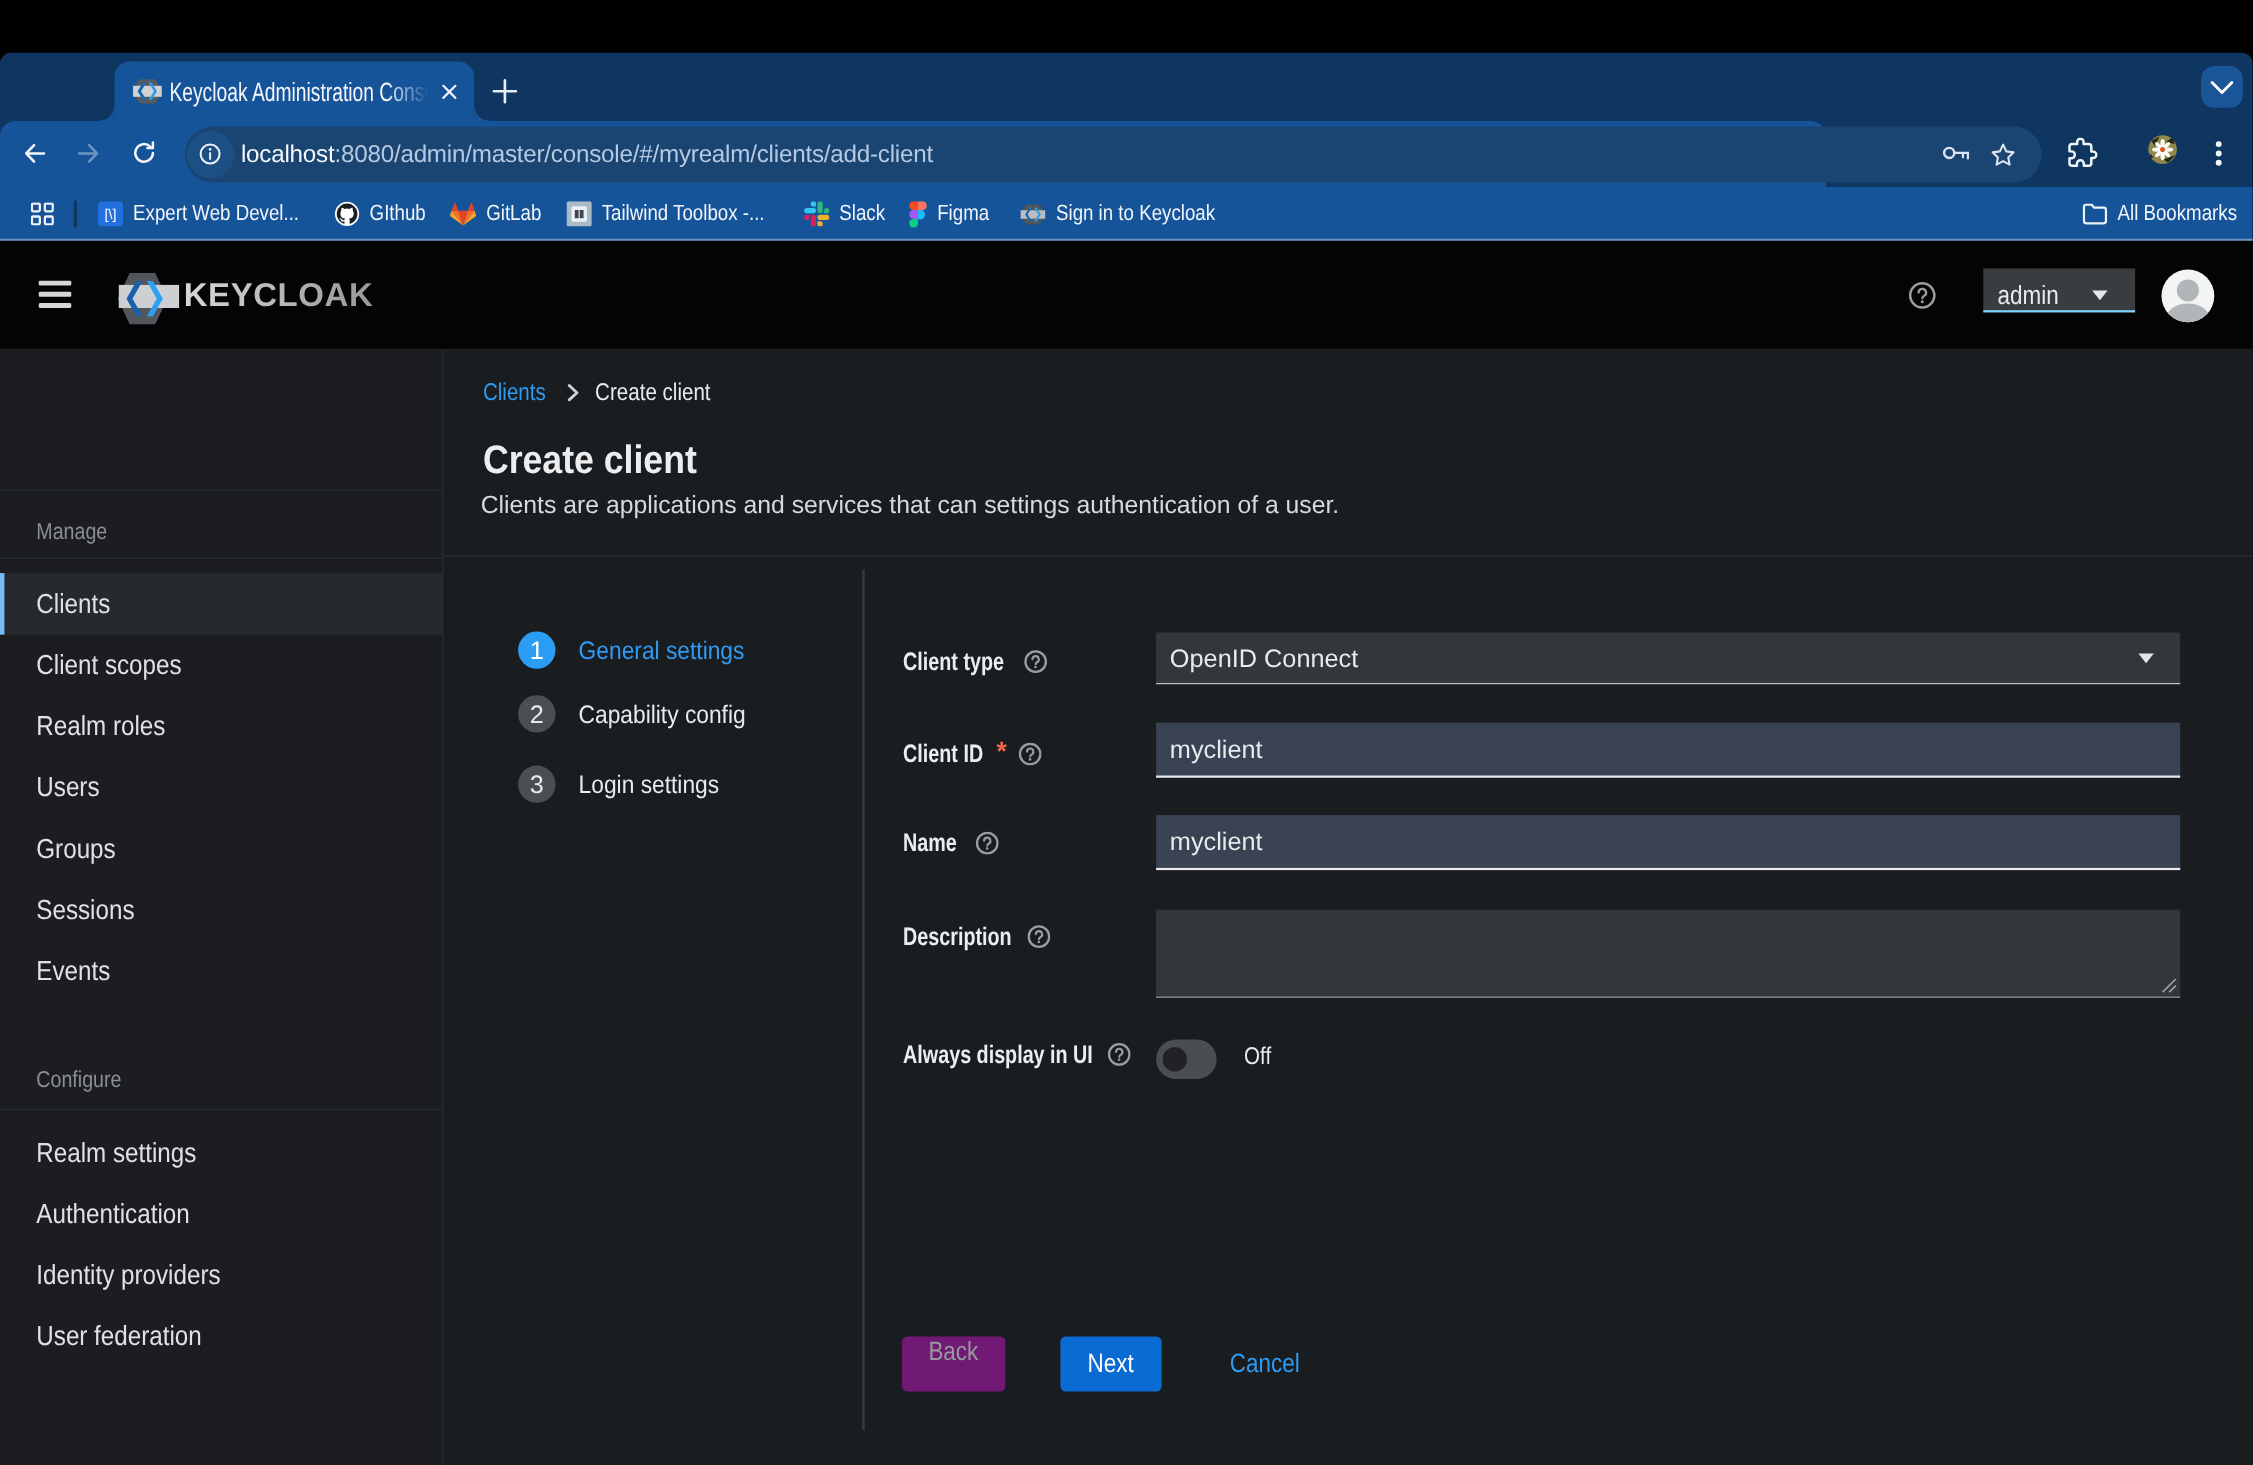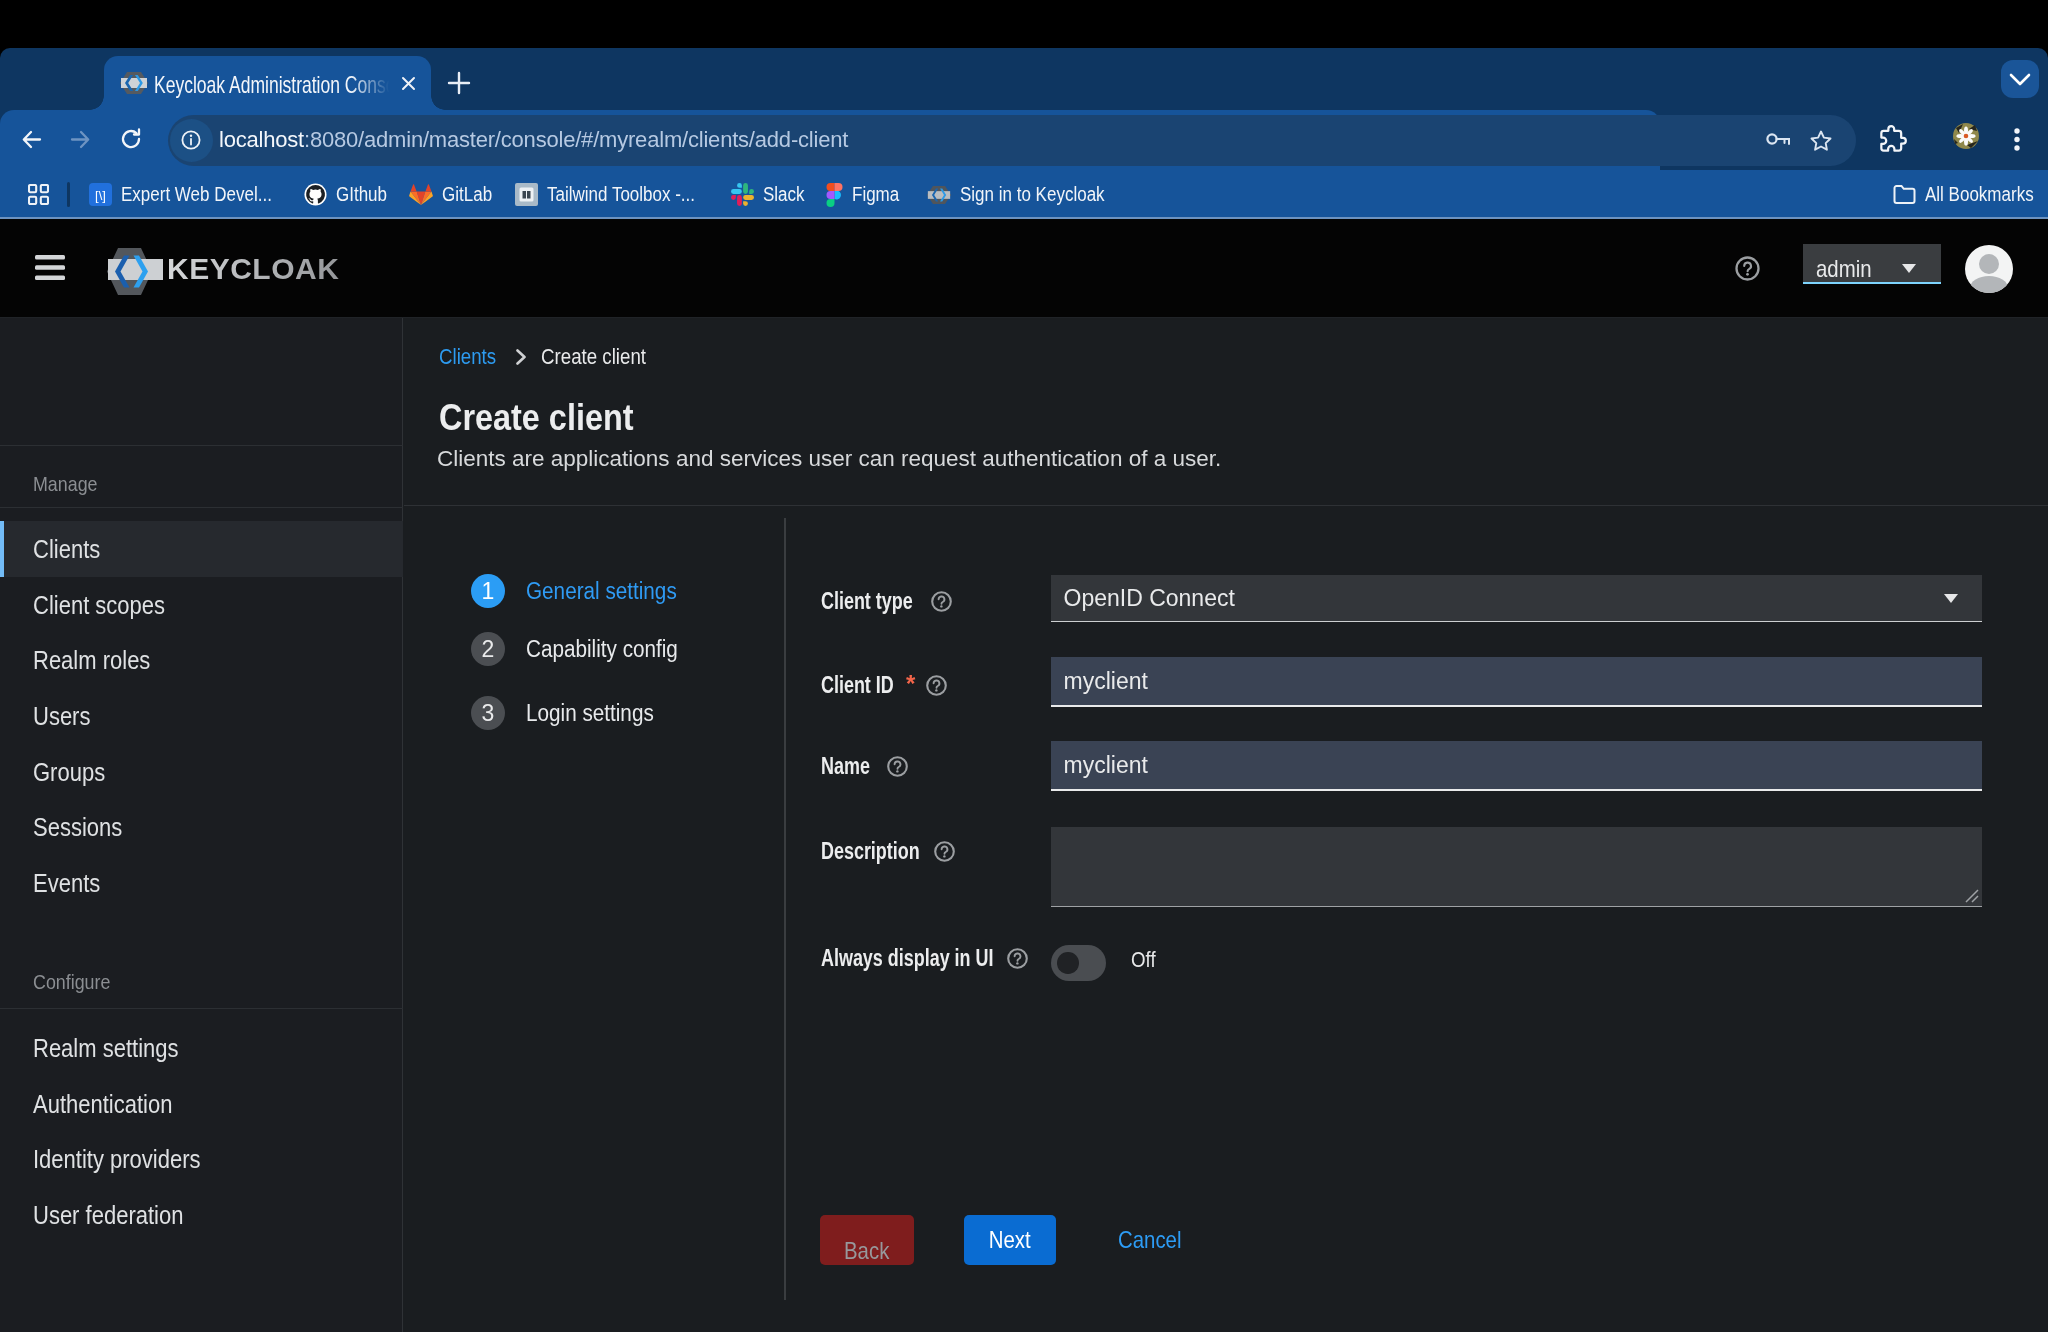--- a/index.html
+++ b/index.html
@@ -246,21 +246,21 @@
 
     <div id="main">
 
       <div class="abs" style="left:35px;top:26px;font-size:22px;color:#2d9bf0;"><span class="n">Clients</span></div>
       <svg class="abs" style="left:111px;top:31px" width="12" height="16" viewBox="0 0 12 16">
           <path d="M2.5 1.5 L9.5 8 L2.5 14.5" stroke="#cfd1d3" stroke-width="2.6" fill="none" stroke-linecap="round" stroke-linejoin="round"></path>
         </svg>
       <div class="abs" style="left:137px;top:26px;font-size:22px;color:#e9eaeb;"><span class="n">Create client</span></div>
 
       <div class="abs" style="left:35px;top:79px;font-size:36px;font-weight:bold;color:#ecedee;"><span style="display:inline-block;transform:scaleX(.9);transform-origin:0 50%;white-space:nowrap;">Create client</span></div>
-      <div class="abs" style="left:33px;top:128px;font-size:22.5px;color:#d7d9db;">Clients are applications and services user can request authentication of a user.</div>
+      <div class="abs" style="left:33px;top:128px;font-size:22.5px;color:#d7d9db;">Clients are applications and services that can settings authentication of a user.</div>
       <div class="abs" style="left:0;top:187px;width:1644px;border-top:1.5px solid #2e3135;"></div>
 
       <div class="abs" style="left:380px;top:200px;width:1.5px;height:782px;background:#3a3d40;"></div>
       <div class="stepc" style="left:67px;top:255.5px;background:#2b9df5;">1</div>
       <div class="abs" style="left:121.5px;top:260px;font-size:23px;color:#2f9bf4;"><span class="n9">General settings</span></div>
       <div class="stepc" style="left:67px;top:313.5px;background:#4b4e52;color:#e9eaeb;">2</div>
       <div class="abs" style="left:121.5px;top:318px;font-size:23px;color:#e8eaec;"><span class="n9">Capability config</span></div>
       <div class="stepc" style="left:67px;top:377.5px;background:#4b4e52;color:#e9eaeb;">3</div>
       <div class="abs" style="left:121.5px;top:382px;font-size:23px;color:#e8eaec;"><span class="n9">Login settings</span></div>
 
@@ -320,21 +320,21 @@
         <svg class="abs" style="right:3px;bottom:3px" width="14" height="14" viewBox="0 0 14 14">
             <path d="M13 1 L1 13 M13 7 L7 13" stroke="#9fa2a5" stroke-width="1.5"></path>
           </svg>
       </div>
 
       <div class="abs" style="left:647px;top:627px;width:55px;height:35.5px;border-radius:18px;background:#4a4d51;">
         <div class="abs" style="left:6px;top:7px;width:21.5px;height:21.5px;border-radius:50%;background:#202225;"></div>
       </div>
       <div class="abs" style="left:727px;top:629px;font-size:22px;color:#e8e9ea;"><span class="n">Off</span></div>
 
-      <div class="abs" style="left:415.5px;top:896.5px;width:94px;height:50px;border-radius:5px;background:#7f1d1d;color:#97999c;font-size:24px;display:flex;align-items:flex-end;justify-content:center;">
+      <div class="abs" style="left:415.5px;top:896.5px;width:94px;height:50px;border-radius:5px;background:#701a75;color:#97999c;font-size:24px;display:flex;align-items:flex-start;justify-content:center;">
           <span class="n" style="transform-origin:center;">Back</span>
         </div>
       <div class="abs" style="left:531.5px;top:896.5px;width:92px;height:50px;border-radius:5px;background:#0a6cd2;color:#fff;font-size:24px;display:flex;align-items:center;justify-content:center;margin-left:28px;">
           <span class="n" style="transform-origin:center;">Next</span>
         </div>
       <div class="abs" style="left:714px;top:908px;font-size:24px;color:#2d9cf5;"><span class="n">Cancel</span></div>
     </div>
   </div>
 </div>
 

